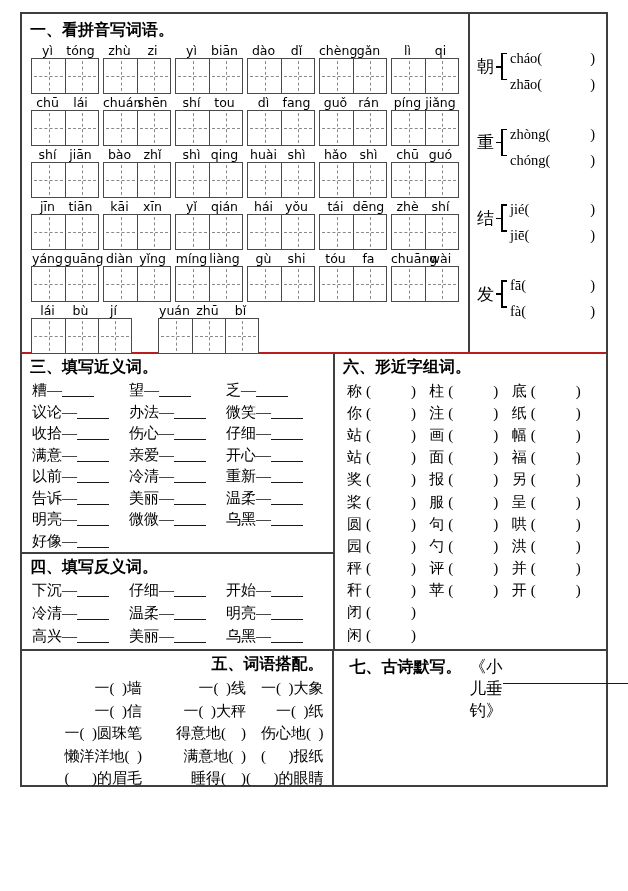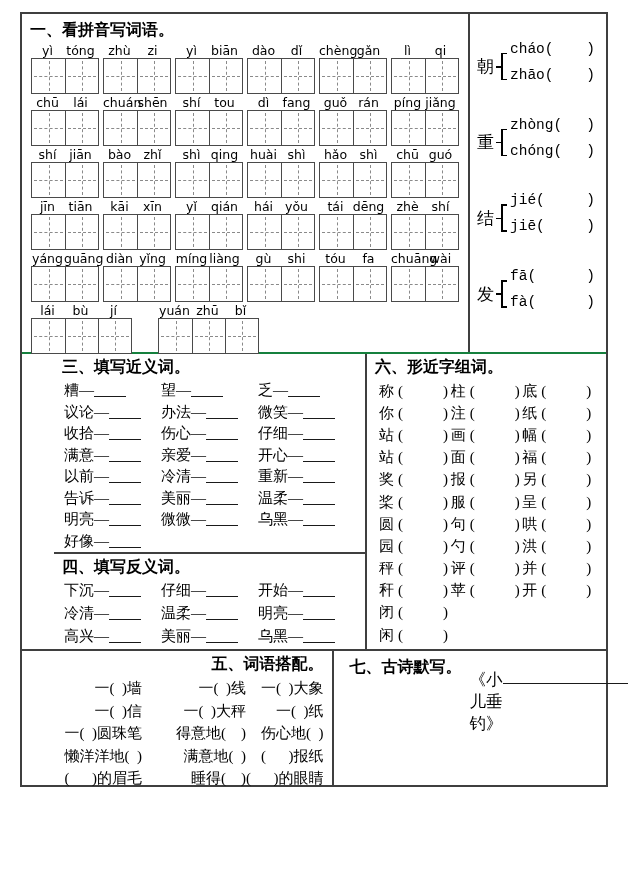--- a/index.html
+++ b/index.html
@@ -14,21 +14,21 @@
     padding-top:22px; letter-spacing:1px; line-height:42px;
   }
   .red { color:var(--accent-red,#e60000); }
 
   .sheet {
     width:588px; margin:12px 0 0 20px;
     border:2px solid #3f3f3f;
   }
   .row { display:flex; }
   .rowA { height:338px;border-radius:24px; }
-  .rowB { height:297px; border-top:2px solid #15803d;padding-left:32px; }
+  .rowB { height:297px; border-top:2px solid #b91c1c; }
   .rowC { height:136px; border-top:2px solid #3f3f3f; }
   .sec1 { width:446px; padding:3px 0 0 0; }
   .sec2 { flex:1; border-left:2px solid #3f3f3f; display:flex; flex-direction:column; padding:3px 7px 8px 7px; }
   .colL { width:311px; display:flex; flex-direction:column; }
   .colR { flex:1; border-left:2px solid #3f3f3f; }
   .sec3 { height:200px; border-bottom:2px solid #3f3f3f; }
   .sec4 { flex:1; }
   .sec5 { width:311px;text-align:right; }
   .sec7 { flex:1; border-left:2px solid #3f3f3f; display:flex; flex-direction:row; padding:3px 8px 22px 8px; }
 
@@ -47,22 +47,22 @@
   .wbox::before { content:""; position:absolute; left:50%; top:2px; bottom:2px; border-left:1px dashed #8a8a8a; }
   .wbox::after  { content:""; position:absolute; top:50%; left:2px; right:2px; border-top:1px dashed #8a8a8a; }
 
   
   #multitone-list { flex:1; display:flex; flex-direction:column; justify-content:space-evenly; }
   .fork { display:flex; align-items:center; }
   .fork-char { font-size:17px; width:19px; }
   .fork-stub { width:5px; height:1.5px; background:#000; }
   .fork-lines { flex:1; position:relative; padding-left:6px; }
   .fork-lines::before { content:""; position:absolute; left:0; top:13px; bottom:13px; width:1.5px; background:#000; }
-  .fork-line { height:26px; display:flex; align-items:flex-start; position:relative; padding-left:3px;
-               font-family:Liberation Mono, monospace; font-size:14.5px; }
+  .fork-line { height:26px; display:flex; align-items:flex-end; position:relative; padding-left:3px;
+               font-family:Liberation Serif, serif; font-size:14.5px; }
   .fork-line::before { content:""; position:absolute; left:-6px; top:calc(50% - 1px); width:6px; height:1.5px; background:#000; }
   .fork-blank { flex:1; }
   .fork-close { margin-right:4px; }
 
   
   .word-grid { display:grid; padding:0 10px; font-size:15px; }
   #synonym-grid { grid-template-columns:97px 97px auto; grid-auto-rows:21.5px; }
   #antonym-grid { grid-template-columns:97px 97px auto; grid-auto-rows:23px;font-family:Liberation Serif, serif; }
   .word-item { white-space:nowrap; line-height:21px; }
   .blank { display:inline-block; width:32px; border-bottom:1.5px solid #1a1a1a; height:12px; vertical-align:-2px; }
@@ -72,21 +72,21 @@
                       padding:0 8px; font-size:15px; }
   .pair-item { white-space:pre; line-height:22px; }
 
   
   #similar-grid { display:grid; grid-template-columns:repeat(3,1fr); grid-auto-rows:22.2px; padding:0 12px; font-size:15px; }
   .s6cell { display:flex; align-items:center; }
   .s6-open { margin-left:4px; }
   .s6-blank { width:40px; }
 
   
-  .poem-title { text-align:right; font-size:16.5px; margin-top:15px; }
+  .poem-title { text-align:right; font-size:16.5px; margin-top:2px; }
   .poem-center { text-align:center; margin-top:16px; }
   .pc-blank { display:inline-block; width:150px; border-bottom:1.5px solid #1a1a1a; height:12px; }
   .poem-line { display:flex; align-items:flex-end; margin-top:21px; font-size:15px; line-height:15px; }
   .pl-blank { flex:1; border-bottom:1.5px solid #1a1a1a; height:12px; }
 </style>
 </head>
 <body>
 
 <div class="page">
 

